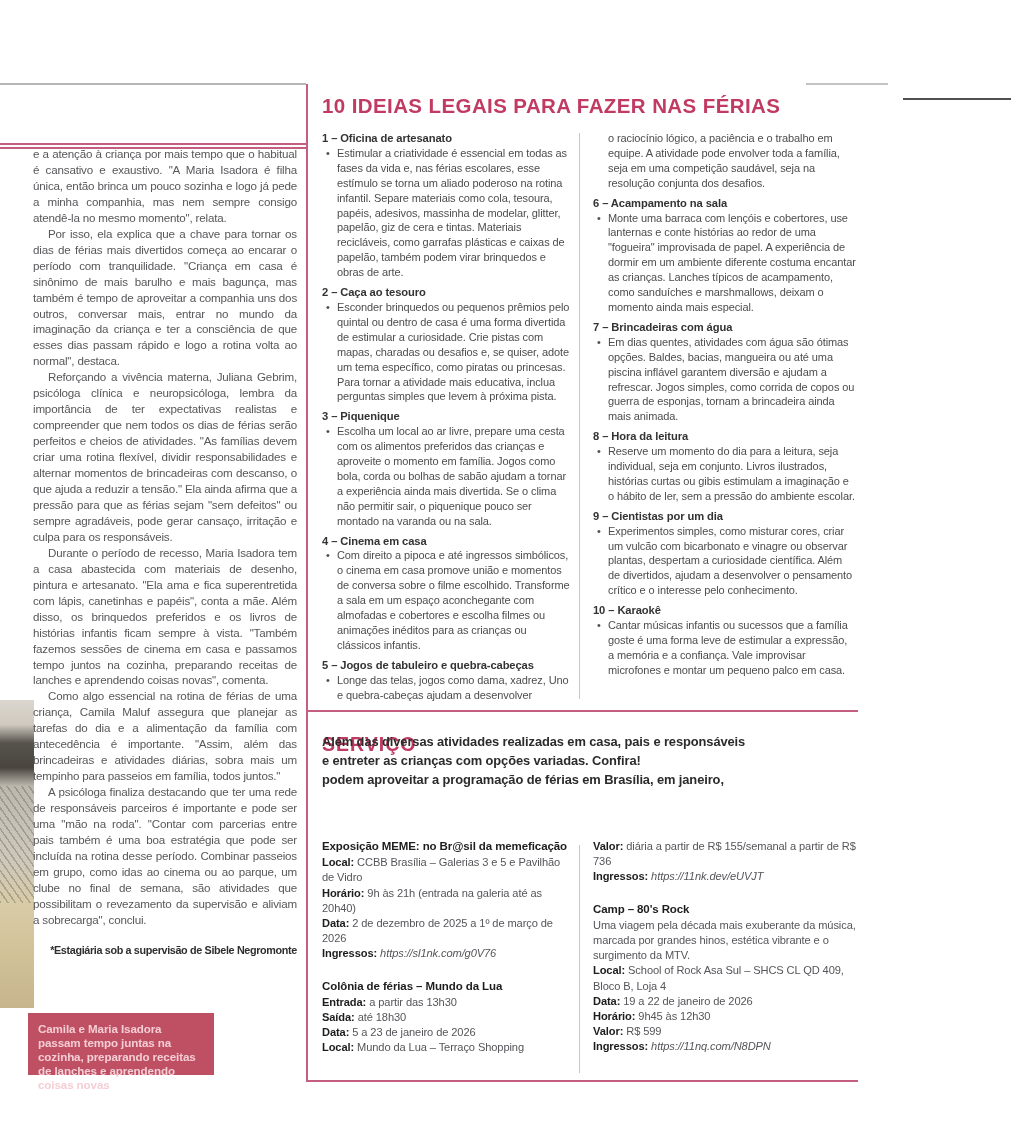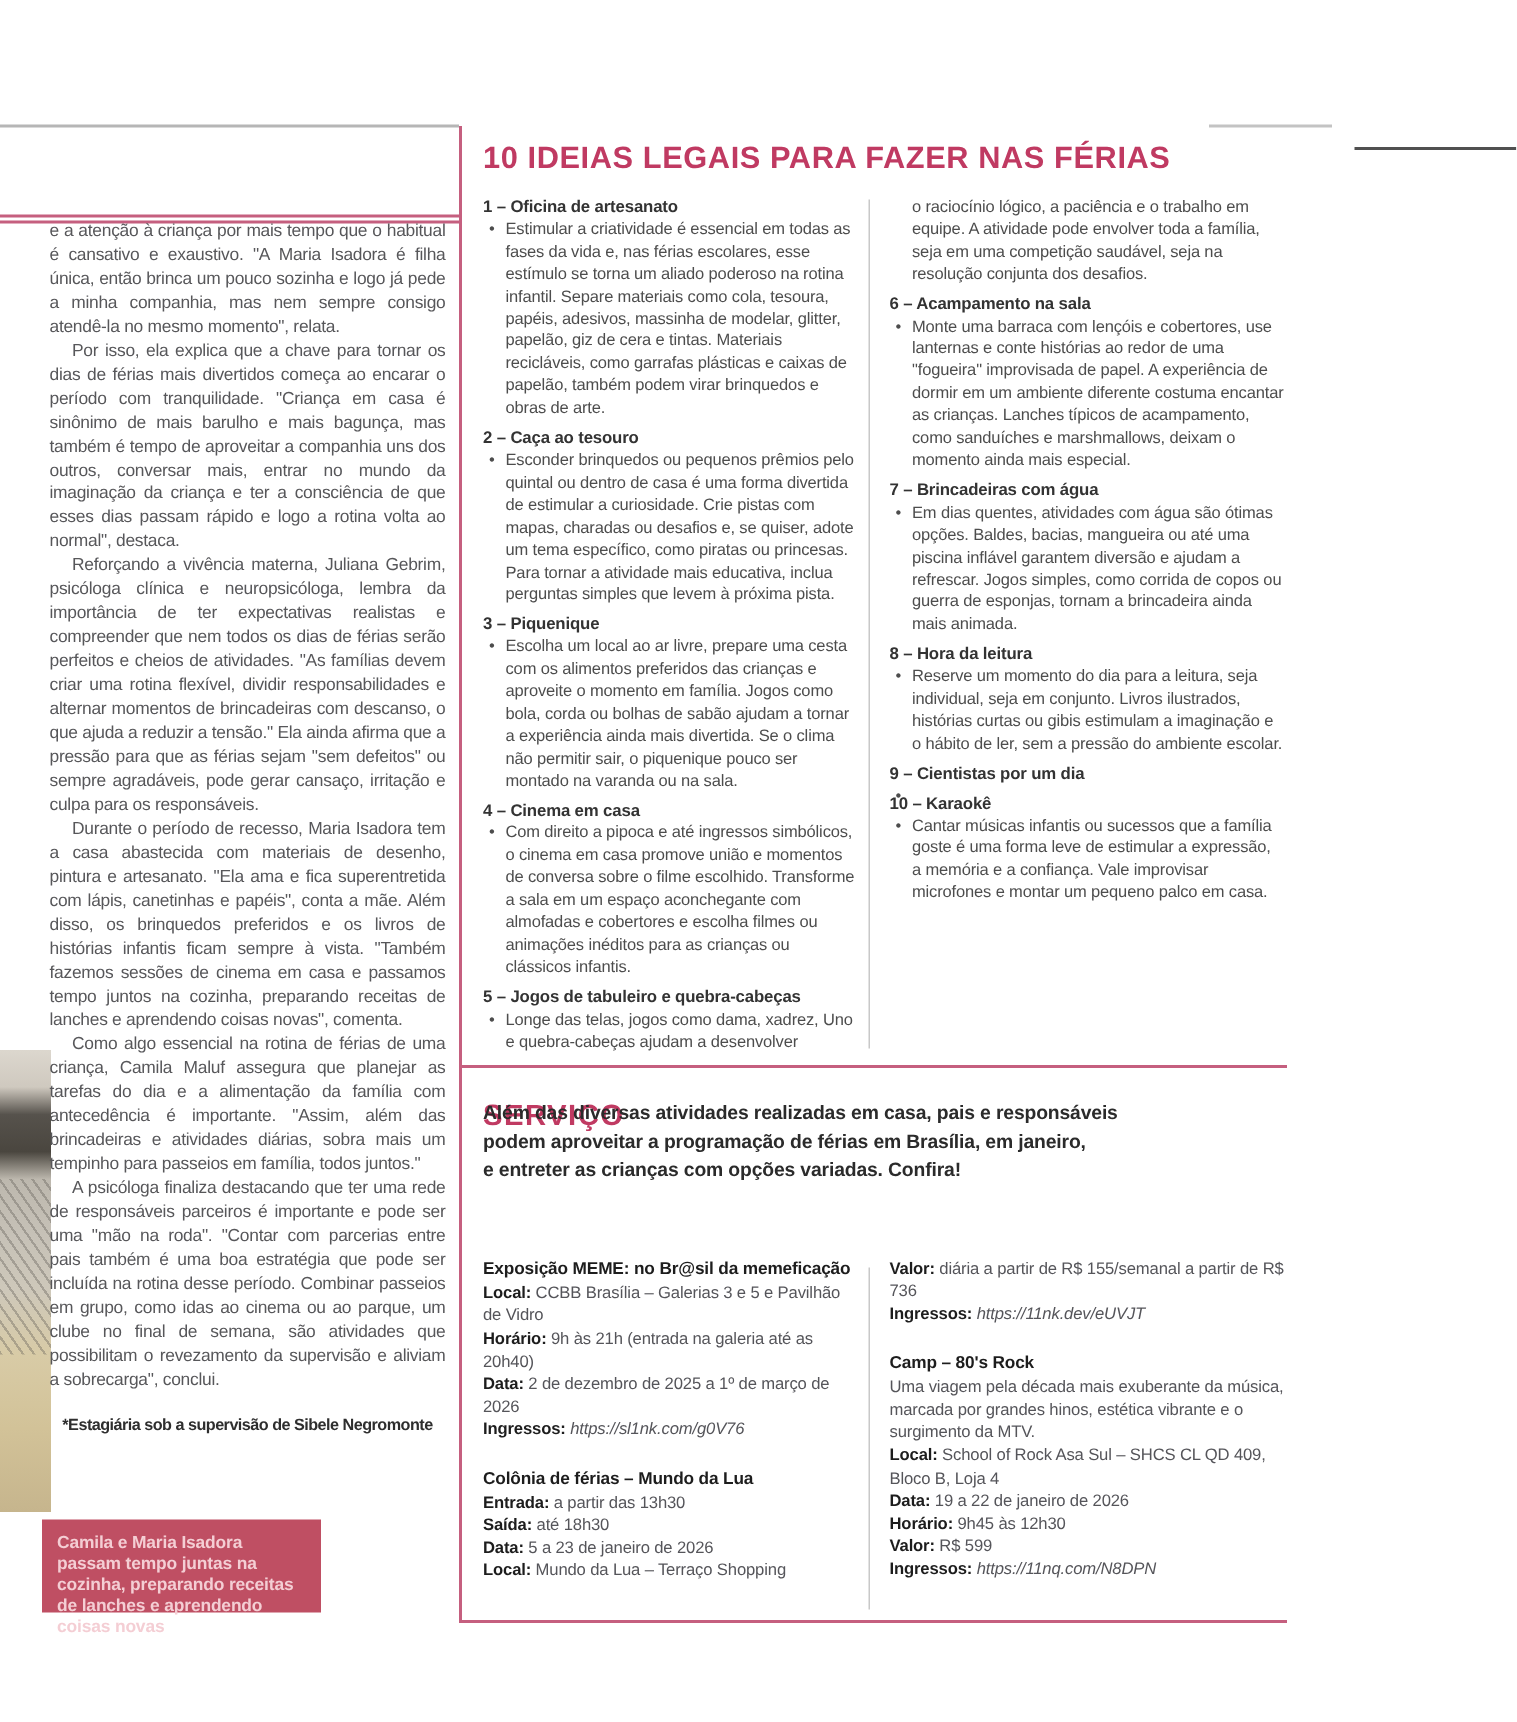--- a/index.html
+++ b/index.html
@@ -32,21 +32,21 @@
       #bdb8ae 28%,#c6c1b7 40%,#cec8ba 52%,#d8cba6 66%,#d2c298 82%,#c6b58d 100%);}
   .photo-sliver::after{content:"";position:absolute;left:0;top:28%;width:100%;height:38%;
     background:repeating-linear-gradient(55deg,rgba(90,86,80,.35) 0 1.5px,rgba(255,255,255,0) 1.5px 6px);}
 
   
   .article{position:absolute;left:33px;top:146px;width:264px;font-size:11.6px;line-height:15.95px;
            letter-spacing:-0.18px;color:#57575a;text-align:justify;hyphens:auto;}
   .art-p{margin:0;}
   .art-p.ind{text-indent:15px;}
   .footnote{margin:15px 0 0;font-weight:bold;font-size:10.8px;letter-spacing:-0.35px;color:#2e2e2e;
-            white-space:nowrap;text-align:center;}
+            white-space:nowrap;text-align:right;}
 
   
   .caption-box{position:absolute;left:28px;top:1013px;width:186px;height:62px;box-sizing:border-box;
                background:var(--caption-bg);color:#f4ced4;font-weight:bold;font-size:11.6px;
                line-height:14px;padding:9px 10px;letter-spacing:-0.1px;}
 
   
   .ideas-title{position:absolute;left:322px;top:94px;margin:0;font-size:20.5px;font-weight:800;
                letter-spacing:0.4px;color:var(--accent-pink);}
   .ideas-col{position:absolute;top:131px;font-size:11px;line-height:14.9px;color:#4d4d4d;letter-spacing:-0.1px;}
@@ -138,33 +138,33 @@
       <div class="idea">
         <div class="idea-h">7 – Brincadeiras com água</div>
         <div class="idea-b"><span class="blt">•</span><span>Em dias quentes, atividades com água são ótimas opções. Baldes, bacias, mangueira ou até uma piscina inflável garantem diversão e ajudam a refrescar. Jogos simples, como corrida de copos ou guerra de esponjas, tornam a brincadeira ainda mais animada.</span></div>
       </div>
       <div class="idea">
         <div class="idea-h">8 – Hora da leitura</div>
         <div class="idea-b"><span class="blt">•</span><span>Reserve um momento do dia para a leitura, seja individual, seja em conjunto. Livros ilustrados, histórias curtas ou gibis estimulam a imaginação e o hábito de ler, sem a pressão do ambiente escolar.</span></div>
       </div>
       <div class="idea">
         <div class="idea-h">9 – Cientistas por um dia</div>
-        <div class="idea-b"><span class="blt">•</span></div>
+        <div class="idea-b"><span class="blt">•</span><span>Experimentos simples, como misturar cores, criar um vulcão com bicarbonato e vinagre ou observar plantas, despertam a curiosidade científica. Além de divertidos, ajudam a desenvolver o pensamento crítico e o interesse pelo conhecimento.</span></div>
       </div>
       <div class="idea">
         <div class="idea-h">10 – Karaokê</div>
         <div class="idea-b"><span class="blt">•</span><span>Cantar músicas infantis ou sucessos que a família goste é uma forma leve de estimular a expressão, a memória e a confiança. Vale improvisar microfones e montar um pequeno palco em casa.</span></div>
       </div>
     </div>
 
   <h2 class="service-title">SERVIÇO</h2>
   <div class="service-intro">
       <div>Além das diversas atividades realizadas em casa, pais e responsáveis</div>
+      <div>e entreter as crianças com opções variadas. Confira!</div>
       <div>podem aproveitar a programação de férias em Brasília, em janeiro,</div>
-      <div>e entreter as crianças com opções variadas. Confira!</div>
     </div>
   <div class="svc-col s1">
       <div class="svc">
         <div class="svc-name">Exposição MEME: no Br@sil da memeficação</div>
         <div class="svc-line"><b class="svc-label">Local: </b><span class="svc-val">CCBB Brasília – Galerias 3 e 5 e Pavilhão de Vidro</span></div>
         <div class="svc-line"><b class="svc-label">Horário: </b><span class="svc-val">9h às 21h (entrada na galeria até as 20h40)</span></div>
         <div class="svc-line"><b class="svc-label">Data: </b><span class="svc-val">2 de dezembro de 2025 a 1º de março de 2026</span></div>
         <div class="svc-line"><b class="svc-label">Ingressos: </b><span class="svc-val it">https://sl1nk.com/g0V76</span></div>
       </div>
       <div class="svc">

